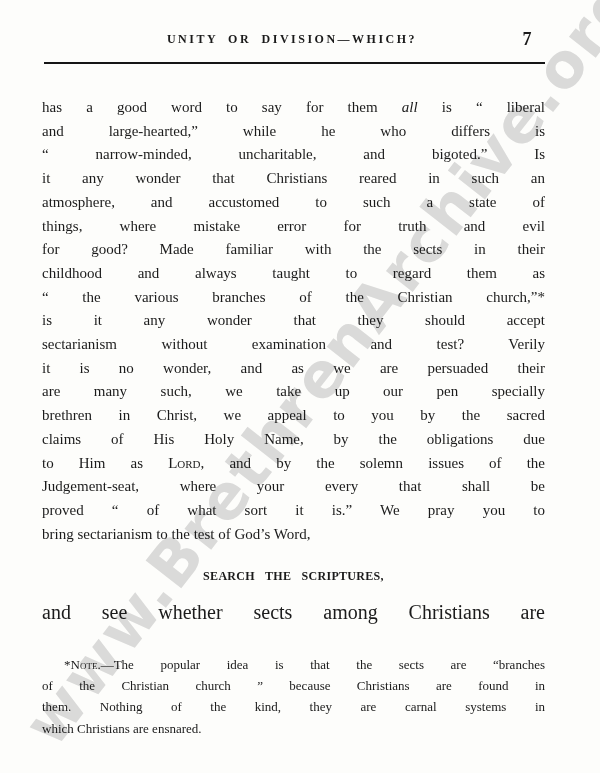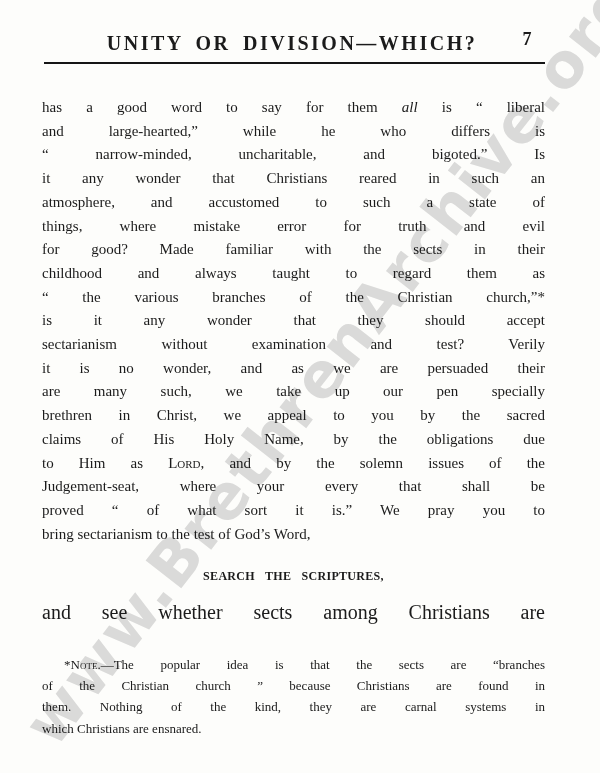--- a/index.html
+++ b/index.html
@@ -15,21 +15,21 @@
     transform:rotate(-52deg);
     font-family:"DejaVu Sans", sans-serif;
     font-weight:bold; font-size:62px; letter-spacing:2px;
     color:#ababab; opacity:0.42; white-space:nowrap;
     z-index:0; user-select:none;
   }
   .content { position:absolute; inset:0; z-index:1; }
   .running-title {
     position:absolute; top:32px; left:0; width:584px;
     text-align:center;
-    font-size:20px; font-weight:600;
+    font-size:12px; font-weight:600;
     letter-spacing:2.5px; word-spacing:5px;
   }
   .page-number {
     position:absolute; top:29px; left:510px; width:34px;
     text-align:center; font-size:18px; font-weight:bold;
   }
   .rule {
     position:absolute; top:62px; left:44px; width:501px; height:2px;
     background:#151515;
   }

